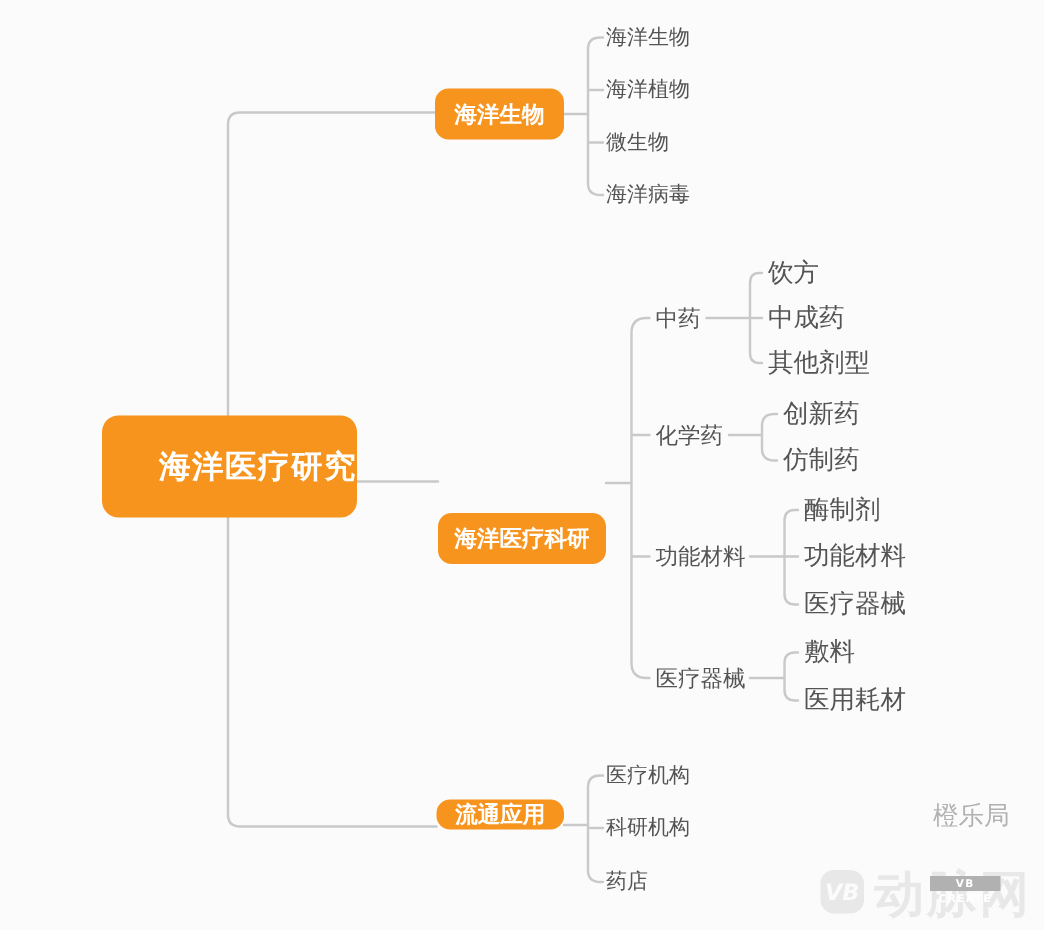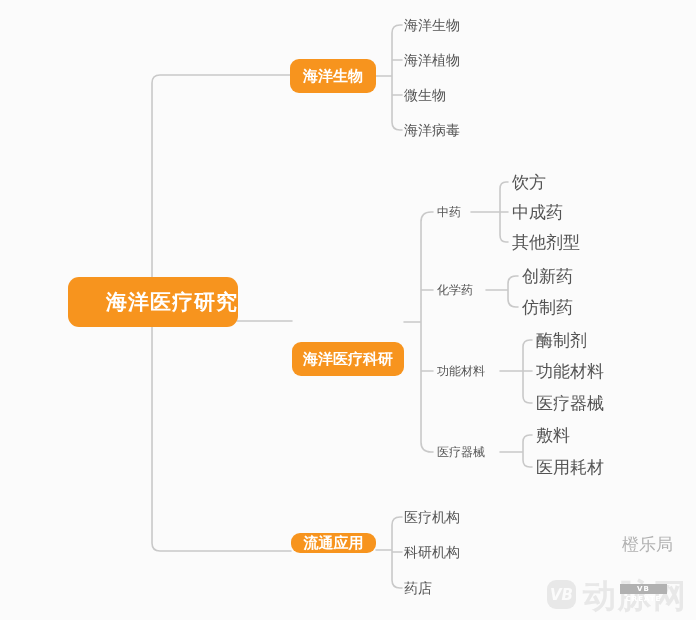--- a/index.html
+++ b/index.html
@@ -8,29 +8,29 @@
     position:relative;width:696px;height:620px;background:var(--bg,#fbfbfb);
     overflow:hidden;
   }
   svg.wires{position:absolute;left:0;top:0;z-index:0;}
   .node-box{
     position:absolute;z-index:2;background:var(--orange,#f7941e);
     color:#fff;font-weight:bold;border-radius:9px;
     display:flex;align-items:center;justify-content:center;
     box-sizing:border-box;
   }
-  .root{left:68px;top:277px;width:170px;height:50px;font-size:21px;letter-spacing:1px;border-radius:11px;padding-left:38px;}
+  .root{left:68px;top:277px;width:170px;height:68px;font-size:21px;letter-spacing:1px;border-radius:11px;padding-left:38px;}
   .b1{left:290px;top:59px;width:86px;height:34px;font-size:15px;}
   .b2{left:292px;top:306px;width:112px;height:34px;font-size:15px;margin-top:36px;}
   .b3{left:291px;top:533px;width:85px;height:20px;font-size:15px;}
   .leaf{
     position:absolute;z-index:1;color:var(--leaf,#545454);white-space:nowrap;
   }
   .lv2{font-size:14px;height:20px;line-height:20px;}
-  .lv2m{font-size:12px;height:22px;line-height:22px;}
+  .lv2m{font-size:15px;height:22px;line-height:22px;}
   .lv3{font-size:17px;height:18px;line-height:18px;}
   .vb-logo{
     position:absolute;left:547px;top:580px;width:29px;height:29px;border-radius:9px;
     background:var(--wmlight,#e8e8e8);color:#fbfbfb;font-weight:bold;font-style:italic;
     font-size:15px;display:flex;align-items:center;justify-content:center;z-index:0;
   }
   .wm-brand{
     position:absolute;left:583px;top:579px;font-size:33px;line-height:33px;
     font-weight:bold;color:var(--wmlight,#e8e8e8);letter-spacing:2px;z-index:0;white-space:nowrap;
   }

